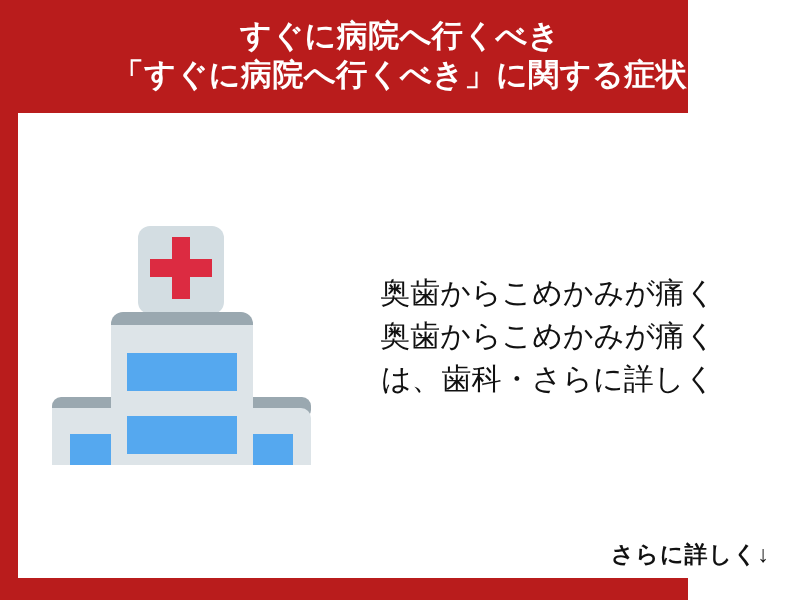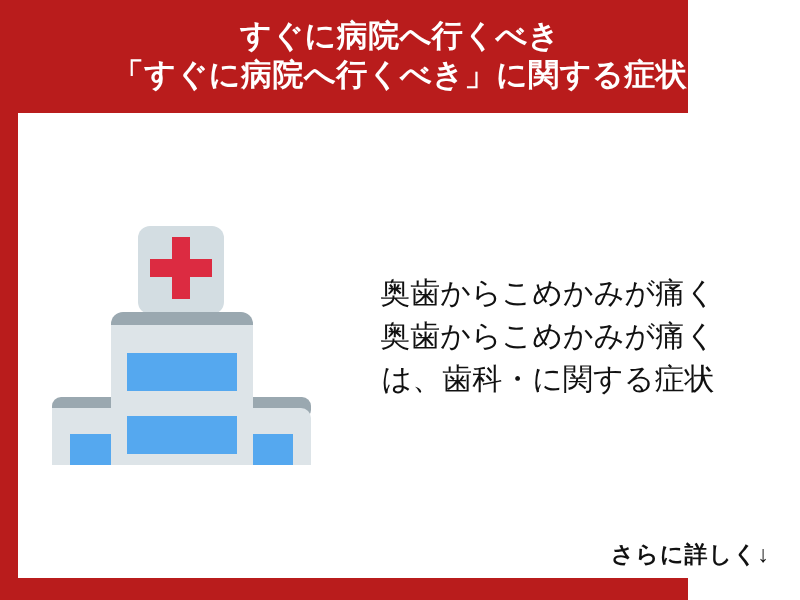--- a/index.html
+++ b/index.html
@@ -143,19 +143,19 @@
         <rect x="93" y="226" width="110" height="38" fill="#55a8ef"></rect>
         <rect x="93" y="289" width="110" height="38" fill="#55a8ef"></rect>
 
         <rect x="113" y="349" width="70" height="39" fill="#3d8bc4"></rect>
       </svg>
     </div>
 
     <div id="body-text">
       <span class="body-line">奥歯からこめかみが痛く</span>
       <span class="body-line">奥歯からこめかみが痛く</span>
-      <span class="body-line">は、歯科・に関する症状</span>
+      <span class="body-line">は、歯科・さらに詳しく</span>
     </div>
 
     <div id="more-link">さらに詳しく↓</div>
 
   </div>
 </div>
 
 </body></html>

